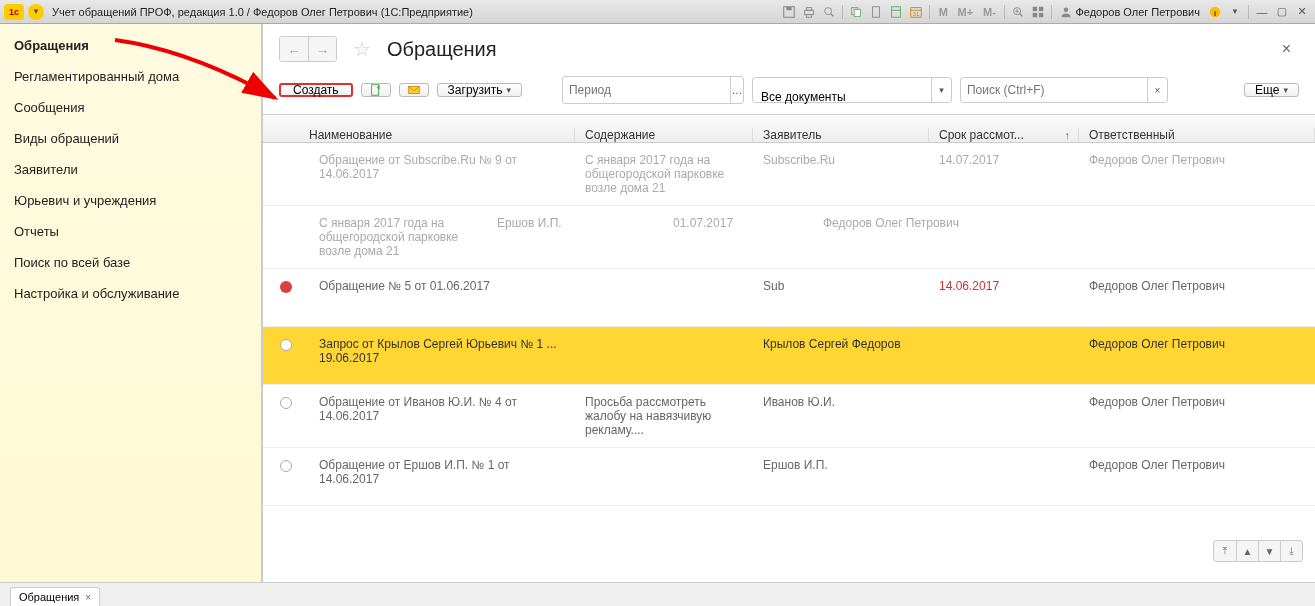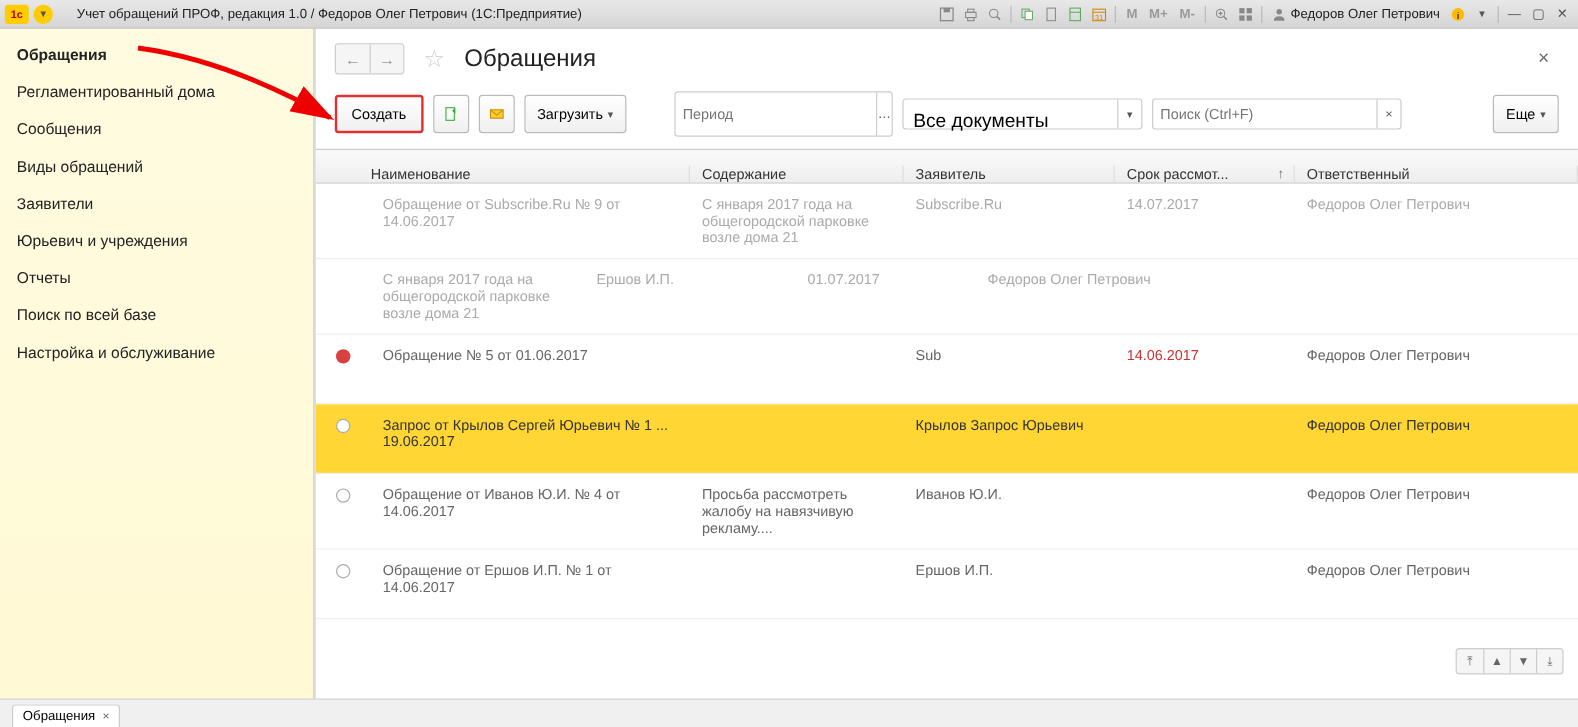--- a/index.html
+++ b/index.html
@@ -1,48 +1,48 @@
 <!DOCTYPE html>
 <html><head>
 <meta charset="utf-8">
 <style>
 * { box-sizing: border-box; margin: 0; padding: 0; }
 body { font-family: Arial, sans-serif; font-size: 12px; background: #fff; width: 1315px; height: 606px; overflow: hidden; position: relative; }
 .titlebar { height: 24px; background: linear-gradient(#e8e8e8, #d5d5d5); border-bottom: 1px solid #aaa; display: flex; align-items: center; padding: 0 4px; }
 .tb-left { display: flex; align-items: center; gap: 4px; }
 .tb-logo { width: 20px; height: 16px; background: #ffcc00; border-radius: 3px; font-size: 9px; font-weight: bold; display: flex; align-items: center; justify-content: center; color: #b00; }
 .tb-menu { width: 16px; height: 16px; background: #ffcc00; border-radius: 8px; display: flex; align-items: center; justify-content: center; font-size: 8px; color: #555; }
-.tb-title { font-size: 11px; color: #222; margin-left: 16px; }
+.tb-title { font-size: 11px; color: #222; margin-left: 4px; }
 .tb-right { margin-left: auto; display: flex; align-items: center; gap: 2px; }
 .tb-ico { width: 18px; height: 16px; display: flex; align-items: center; justify-content: center; font-size: 11px; color: #555; cursor: pointer; }
 .tb-ico svg { width: 14px; height: 14px; }
 .tb-sep { width: 1px; height: 14px; background: #bbb; margin: 0 2px; }
 .tb-user { font-size: 11px; color: #222; padding: 0 4px; display: flex; align-items: center; gap: 3px; }
 .main { display: flex; height: 558px; background: #f7f7f7; }
 .sidebar { width: 262px; background: linear-gradient(#fffbe0, #fff9d5); border-right: 1px solid #ccc; padding-top: 6px; }
 .sb-item { padding: 8px 14px; font-size: 13px; color: #222; cursor: pointer; }
 .sb-item.active { font-weight: bold; }
 .content { flex: 1; background: #fff; border-left: 1px solid #ccc; position: relative; display: flex; flex-direction: column; }
 .content-head { display: flex; align-items: center; padding: 12px 16px 8px 16px; gap: 10px; }
 .nav-btns { display: flex; gap: 0; border: 1px solid #ccc; border-radius: 3px; overflow: hidden; }
 .nav-btn { width: 28px; height: 24px; background: #f5f5f5; display: flex; align-items: center; justify-content: center; color: #999; border: none; cursor: pointer; }
 .nav-btn + .nav-btn { border-left: 1px solid #ccc; }
 .star { font-size: 20px; color: #ccc; margin: 0 6px; }
 .page-title { font-size: 20px; font-weight: normal; color: #222; }
 .close-x { margin-left: auto; font-size: 16px; color: #666; cursor: pointer; padding: 0 8px; }
 .toolbar { display: flex; align-items: center; gap: 8px; padding: 6px 16px 10px 16px; }
-.btn { height: 32px; padding: 0 10px; border: 1px solid #bbb; border-radius: 3px; background: linear-gradient(#fff, #f0f0f0); font-size: 12px; cursor: pointer; display: flex; align-items: center; gap: 4px; }
+.btn { height: 14px; padding: 0 10px; border: 1px solid #bbb; border-radius: 3px; background: linear-gradient(#fff, #f0f0f0); font-size: 12px; cursor: pointer; display: flex; align-items: center; gap: 4px; }
 .btn.create { border: 2px solid #e03030; padding: 0 12px; }
 .btn.icon-only { padding: 0; width: 30px; justify-content: center; }
 .btn .chev { font-size: 9px; color: #555; }
-.period-box { display: flex; height: 38px; border: 1px solid #ccc; border-radius: 3px; background: #fff; width: 182px; margin-left: 32px; }
+.period-box { display: flex; height: 28px; border: 1px solid #ccc; border-radius: 3px; background: #fff; width: 182px; margin-left: 32px; }
 .period-box input { border: none; flex: 1; padding: 0 6px; font-size: 12px; color: #999; outline: none; background: transparent; }
 .period-box .pb-btn { width: 22px; border-left: 1px solid #ccc; display: flex; align-items: center; justify-content: center; font-size: 11px; color: #555; cursor: pointer; }
 .filter-box { display: flex; height: 26px; border: 1px solid #ccc; border-radius: 3px; background: #fff; width: 200px; }
-.filter-box .fb-text { flex: 1; padding: 0 8px; display: flex; align-items: center; font-size: 16px; margin-top: 13px; }
+.filter-box .fb-text { flex: 1; padding: 0 8px; display: flex; align-items: center; font-size: 12px; margin-top: 13px; }
 .filter-box .fb-chev { width: 20px; border-left: 1px solid #ccc; display: flex; align-items: center; justify-content: center; font-size: 9px; color: #555; cursor: pointer; }
 .search-box { display: flex; height: 26px; border: 1px solid #ccc; border-radius: 3px; background: #fff; width: 208px; }
 .search-box input { border: none; flex: 1; padding: 0 6px; font-size: 12px; color: #8b5cf6; outline: none; background: transparent; }
 .search-box .sb-x { width: 20px; border-left: 1px solid #ccc; display: flex; align-items: center; justify-content: center; font-size: 10px; color: #555; cursor: pointer; }
 .more-btn { margin-left: auto; }
 .table { flex: 1; border-top: 1px solid #ccc; overflow: auto; }
 .thead { display: flex; background: linear-gradient(#fafafa,#eee); border-bottom: 1px solid #ccc; height: 28px; align-items: flex-end; }
 .th { padding: 0 10px; display: flex; align-items: center; font-size: 12px; color: #333; border-right: 1px solid #ddd; }
 .th.sort { position: relative; }
 .th.sort::after { content: "↑"; position: absolute; right: 8px; font-size: 11px; color: #666; }
@@ -266,21 +266,21 @@
             <div class="td td-appl">Sub</div>
             <div class="td td-due overdue">14.06.2017</div>
             <div class="td td-resp">Федоров Олег Петрович</div>
           </div>
           <div class="row selected">
             <div class="td td-status">
               <span class="status-dot status-empty"></span>
             </div>
             <div class="td td-name">Запрос от Крылов Сергей Юрьевич № 1 ... 19.06.2017</div>
             <div class="td td-content"></div>
-            <div class="td td-appl">Крылов Запрос Юрьевич</div>
+            <div class="td td-appl">Крылов Сергей Федоров</div>
             <div class="td td-due"></div>
             <div class="td td-resp">Федоров Олег Петрович</div>
           </div>
           <div class="row">
             <div class="td td-status">
               <span class="status-dot status-empty"></span>
             </div>
             <div class="td td-name">Обращение от Иванов Ю.И. № 4 от 14.06.2017</div>
             <div class="td td-content">Просьба рассмотреть жалобу на навязчивую рекламу....</div>
             <div class="td td-appl">Иванов Ю.И.</div>

